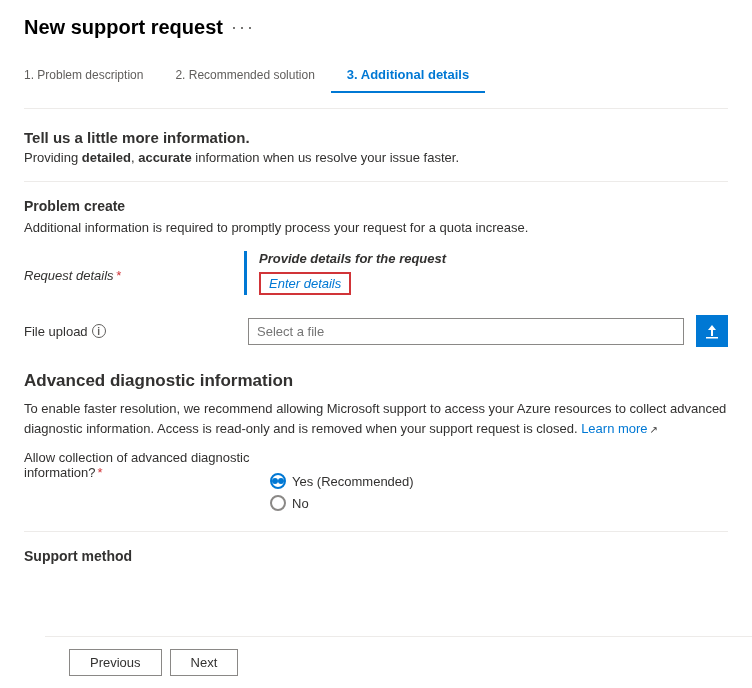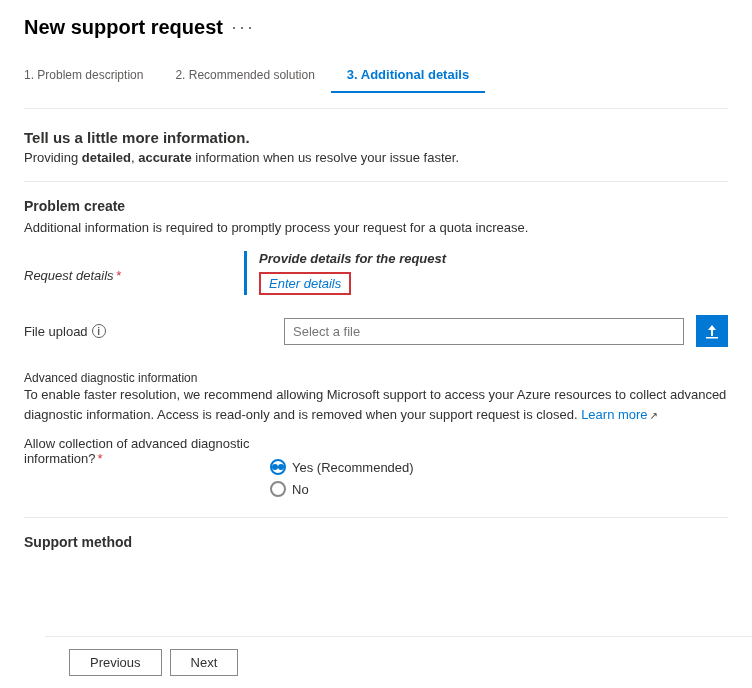--- a/index.html
+++ b/index.html
@@ -155,21 +155,20 @@
       color: #605e5c;
       font-size: 10px;
       font-weight: 700;
       cursor: pointer;
     }
     .file-input-wrapper {
       display: flex;
       flex: 1;
       align-items: center;
       gap: 12px;
-      margin-left: 36px;
     }
     .file-select-input {
       flex: 1;
       border: 1px solid #8a8886;
       padding: 5px 8px;
       font-size: 13px;
       color: #a19f9d;
       background: #fff;
       outline: none;
     }
@@ -182,22 +181,23 @@
       display: flex;
       align-items: center;
       justify-content: center;
       color: white;
       font-size: 14px;
     }
     .advanced-section {
       margin-bottom: 20px;
     }
     .advanced-title {
-      font-size: 12px;
-      font-weight: 400;
+      font-size: 17px;
+      font-weight: 700;
+      margin-bottom: 8px;
     }
     .advanced-desc {
       font-size: 13px;
       color: #323130;
       margin-bottom: 12px;
       line-height: 1.5;
     }
     .learn-more-link {
       color: #0078d4;
       text-decoration: none;

